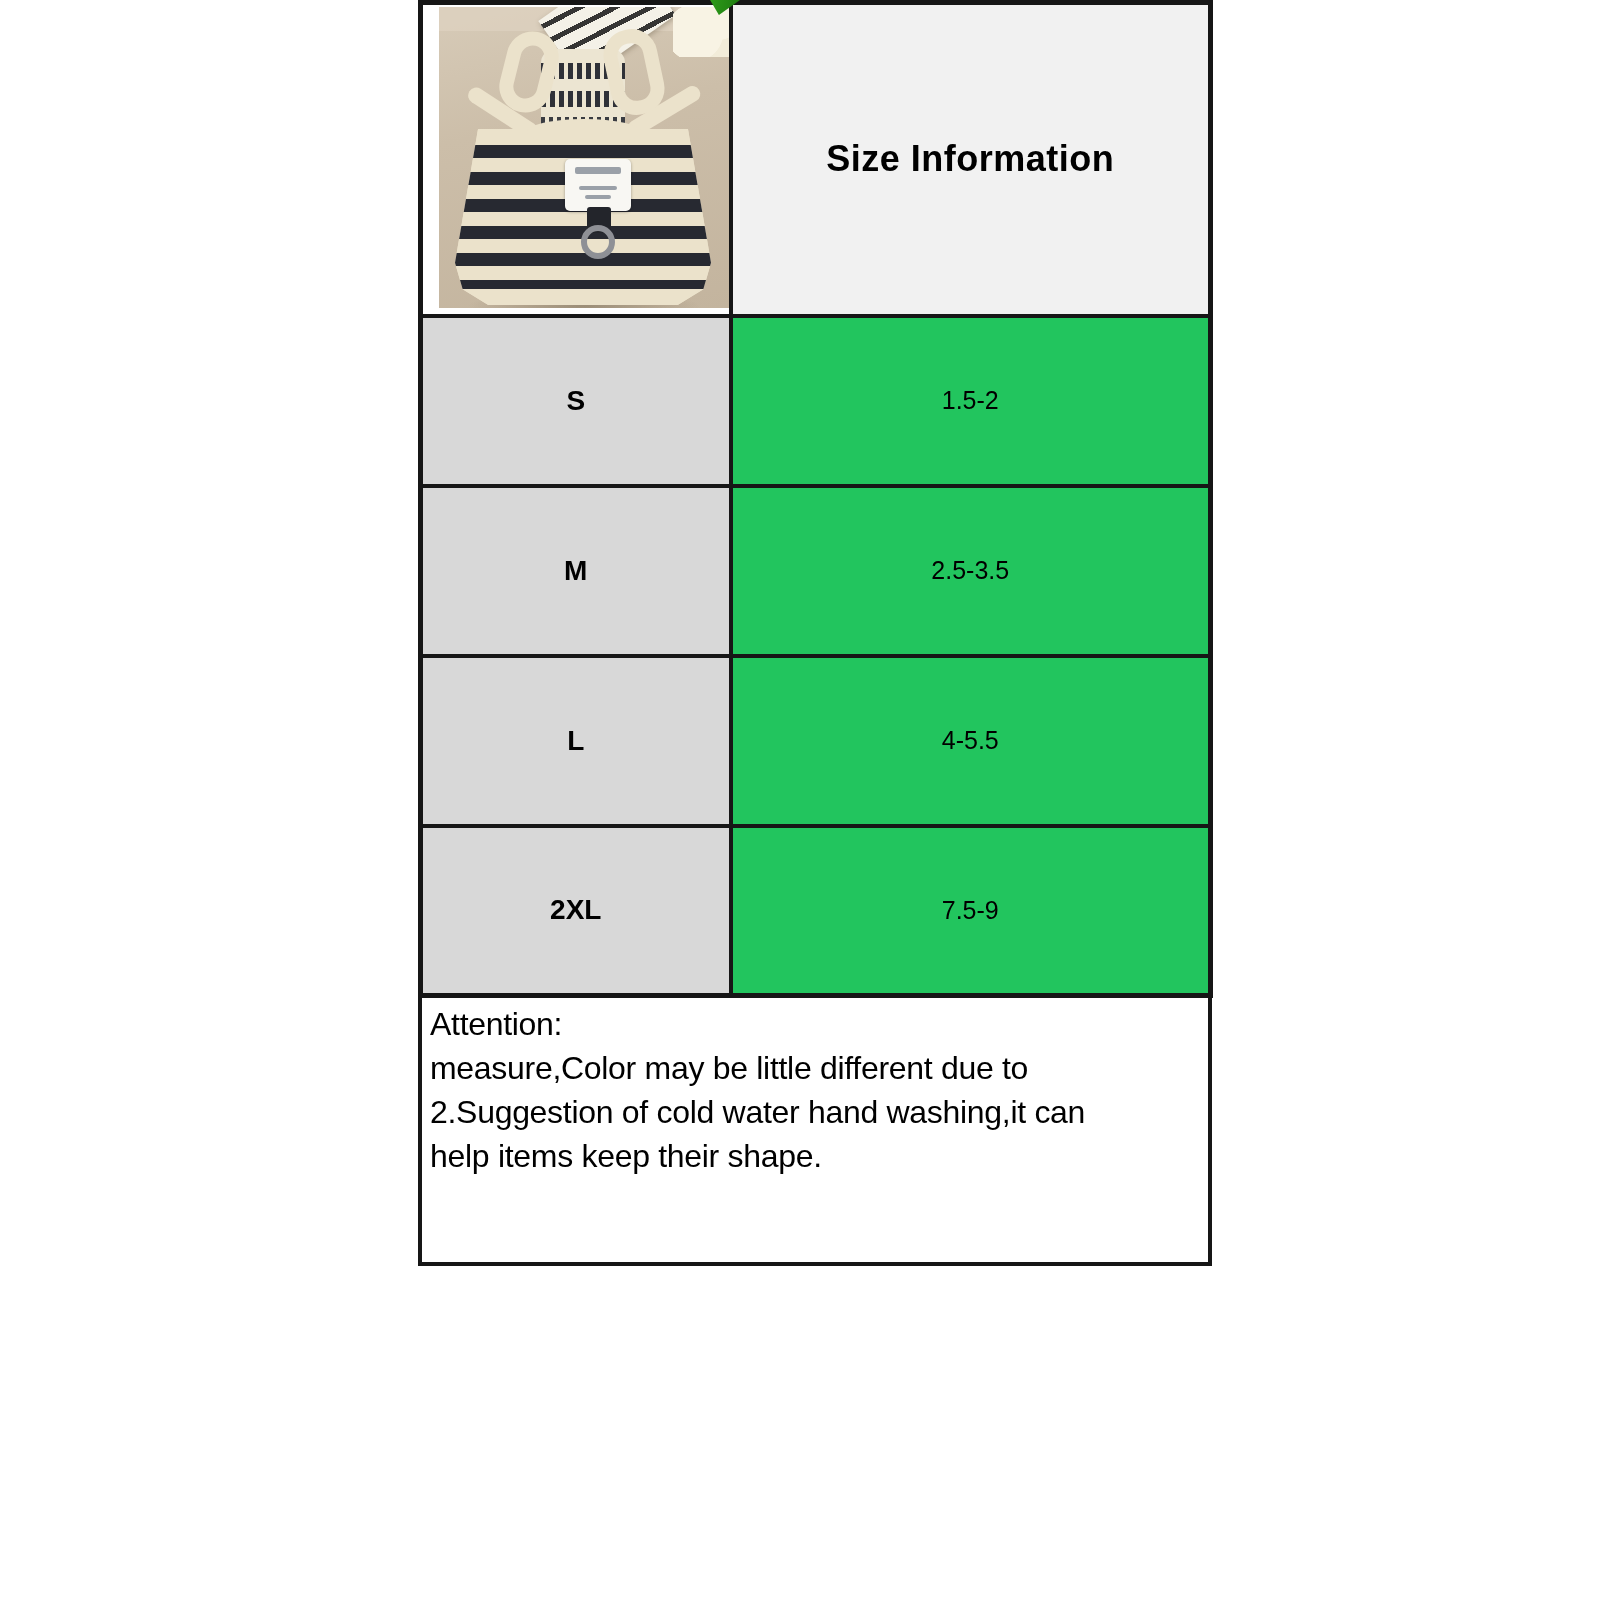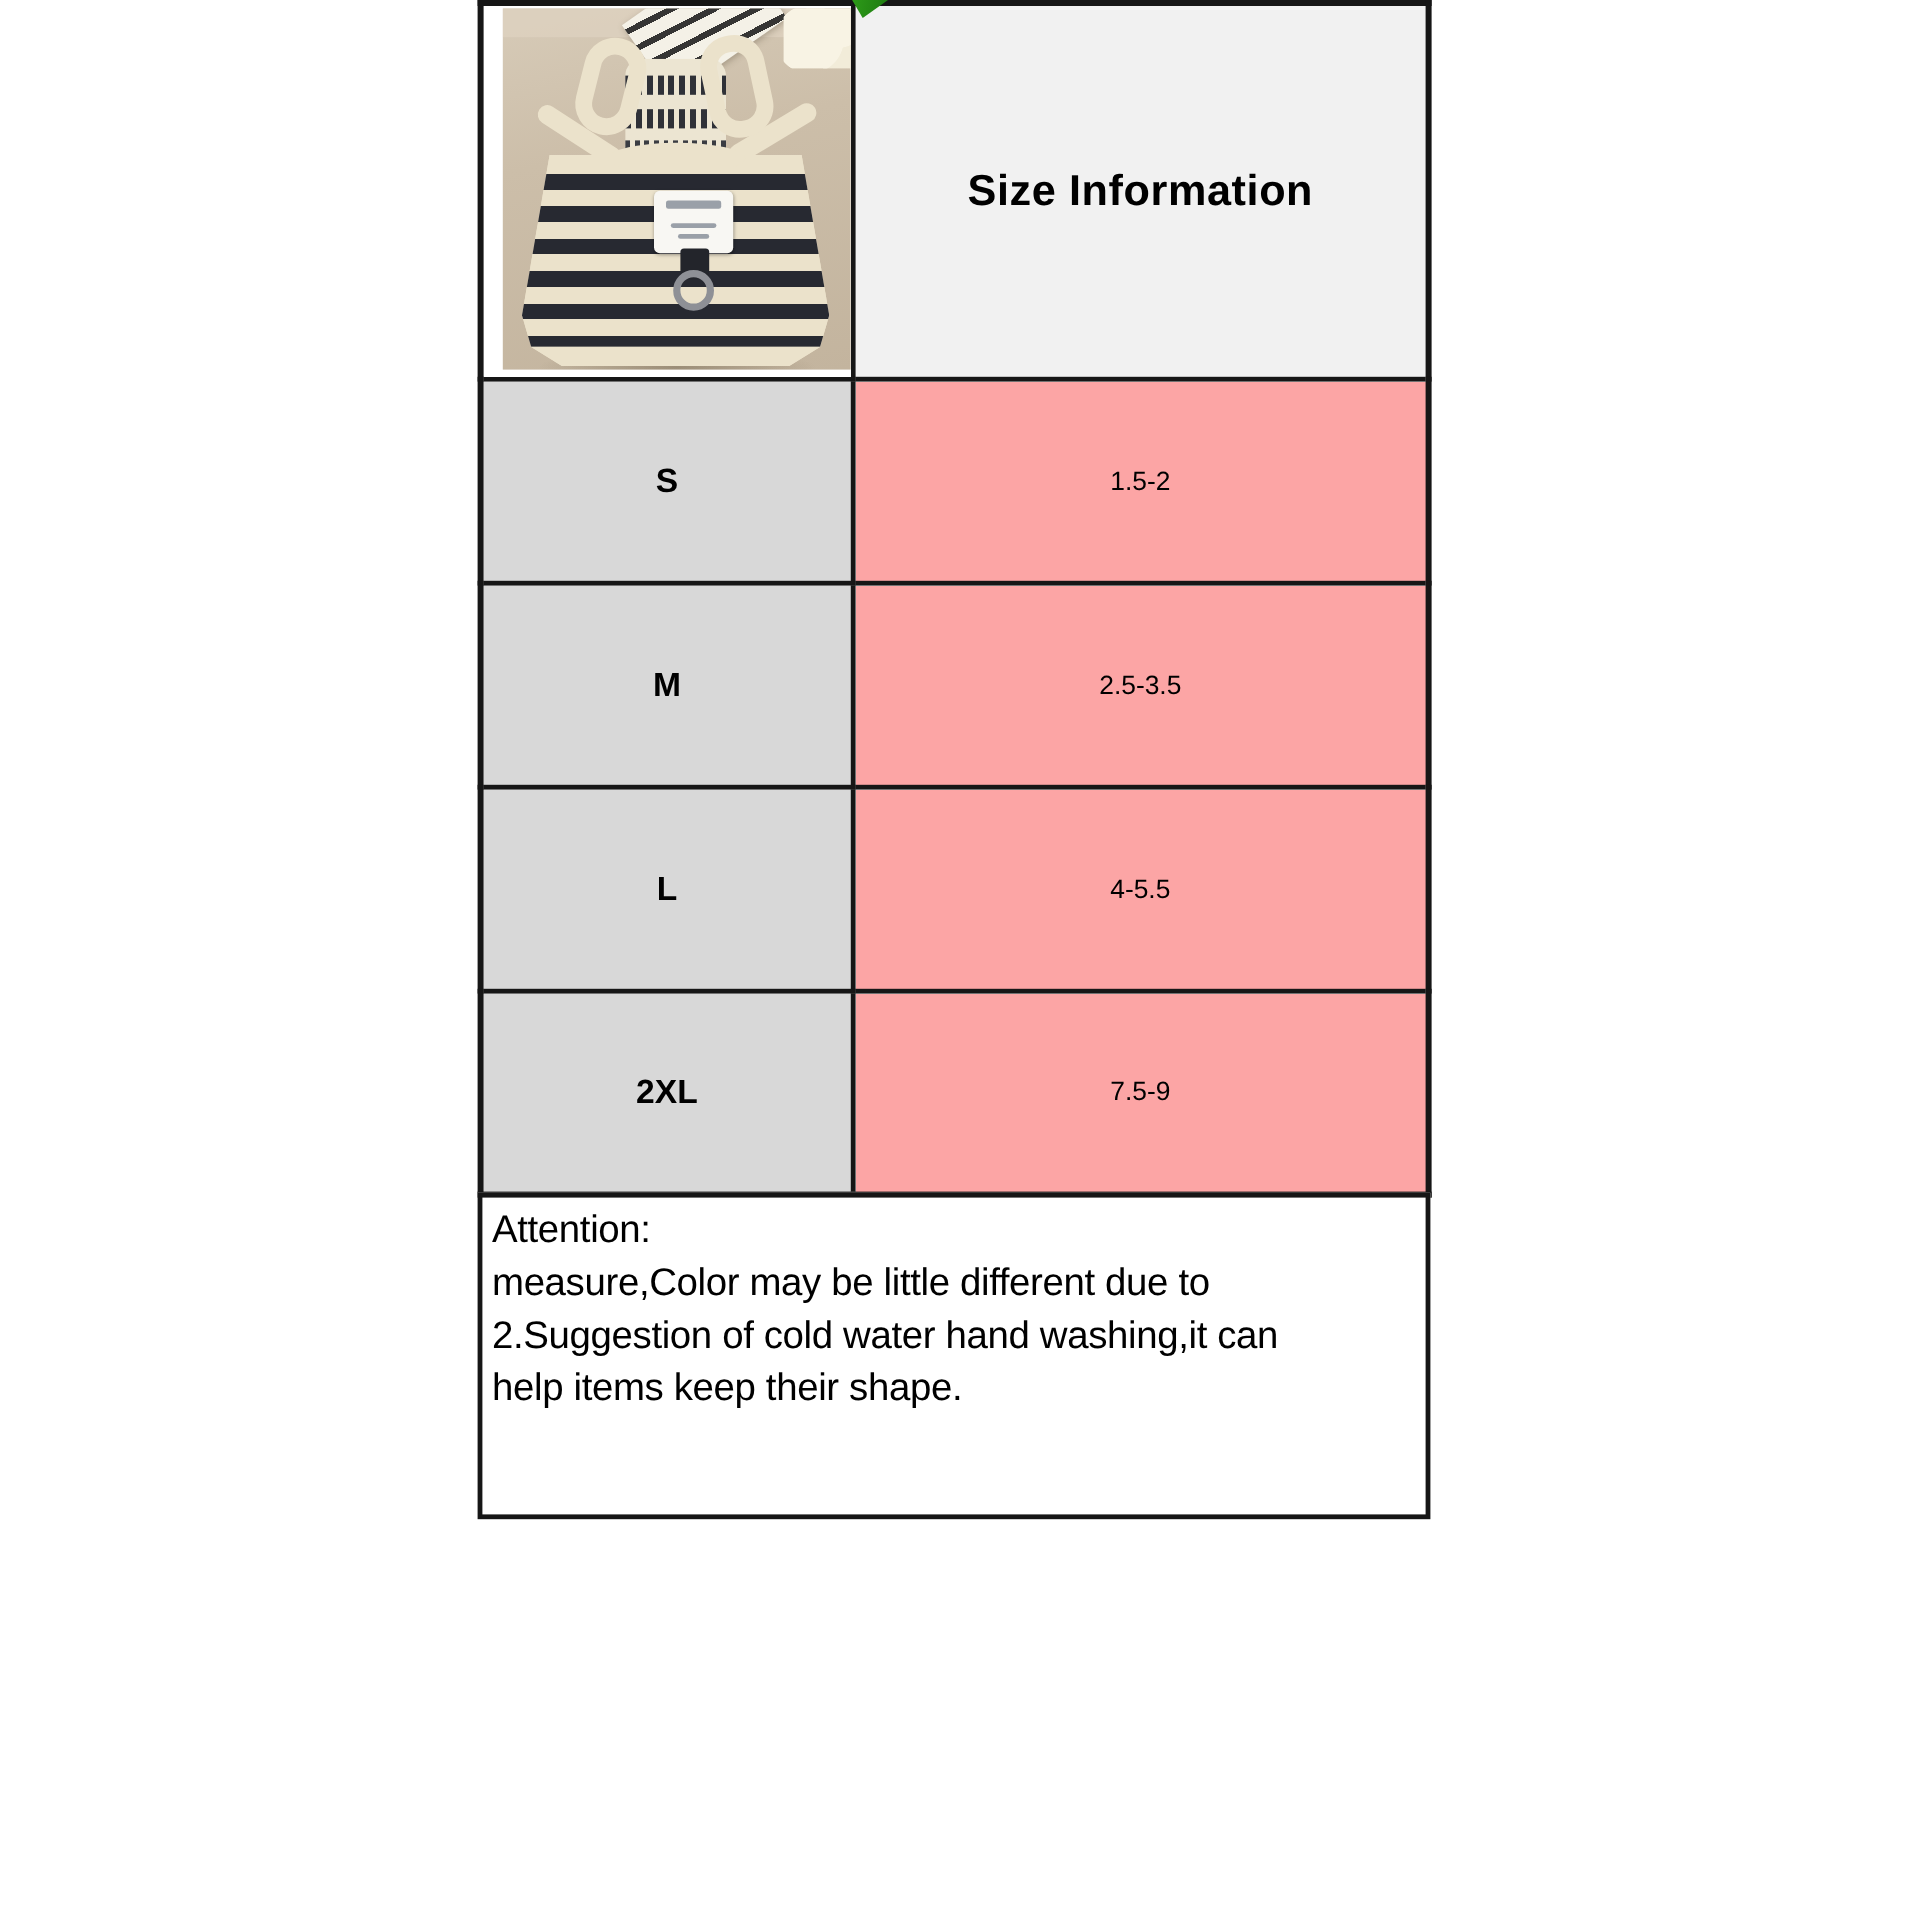--- a/index.html
+++ b/index.html
@@ -1,40 +1,40 @@
 <!DOCTYPE html>
 <html><head>
 <meta charset="utf-8">
 <style>
   * { margin:0; padding:0; box-sizing:border-box; }
   html,body { background:#ffffff; }
   body { font-family:"Liberation Sans", sans-serif; color:#000; }
 
   .canvas { position:relative; width:1600px; height:1600px; background:#ffffff; overflow:hidden; }
-  .content { position:absolute; left:398px; top:0; width:794px; }
+  .content { position:absolute; left:418px; top:0; width:794px; }
 
   table.size-table { border-collapse:collapse; table-layout:fixed; width:794px; }
   table.size-table td { border:4px solid #161616; text-align:center; vertical-align:middle; overflow:hidden; }
   table.size-table { border:5px solid #161616; }
   col.c1 { width:310px; }
   col.c2 { width:480px; }
 
   tr.row-top    { height:313px; }
   tr.row-head   { height:160px; }
   tr.row-data   { height:170px; }
 
   td.photo-cell { background:#ffffff; position:relative; padding:0; }
   td.title-cell { background:#f1f1f1; }
   .title-text { font-size:36px; font-weight:bold; letter-spacing:0.5px; }
 
   td.head-left  { background:#d8d8d8; font-size:50px; font-weight:bold; }
   td.head-right { background:#d8d8d8; font-size:29px; font-weight:bold; }
 
   td.size-cell   { background:#d8d8d8; font-size:28px; font-weight:bold; }
-  td.weight-cell { background:#fca5a5; font-size:22px; font-weight:normal; }
+  td.weight-cell { background:#22c55e; font-size:25px; font-weight:normal; }
 
   .attention-box {
     width:794px; height:272px; margin-top:-4px;
     border:4px solid #161616; background:#ffffff;
     padding:4px 22px 0 8px;
   }
   .attention-line { font-size:32px; line-height:44px; letter-spacing:-0.3px; white-space:nowrap; }
 
   
   .green-wedge {

